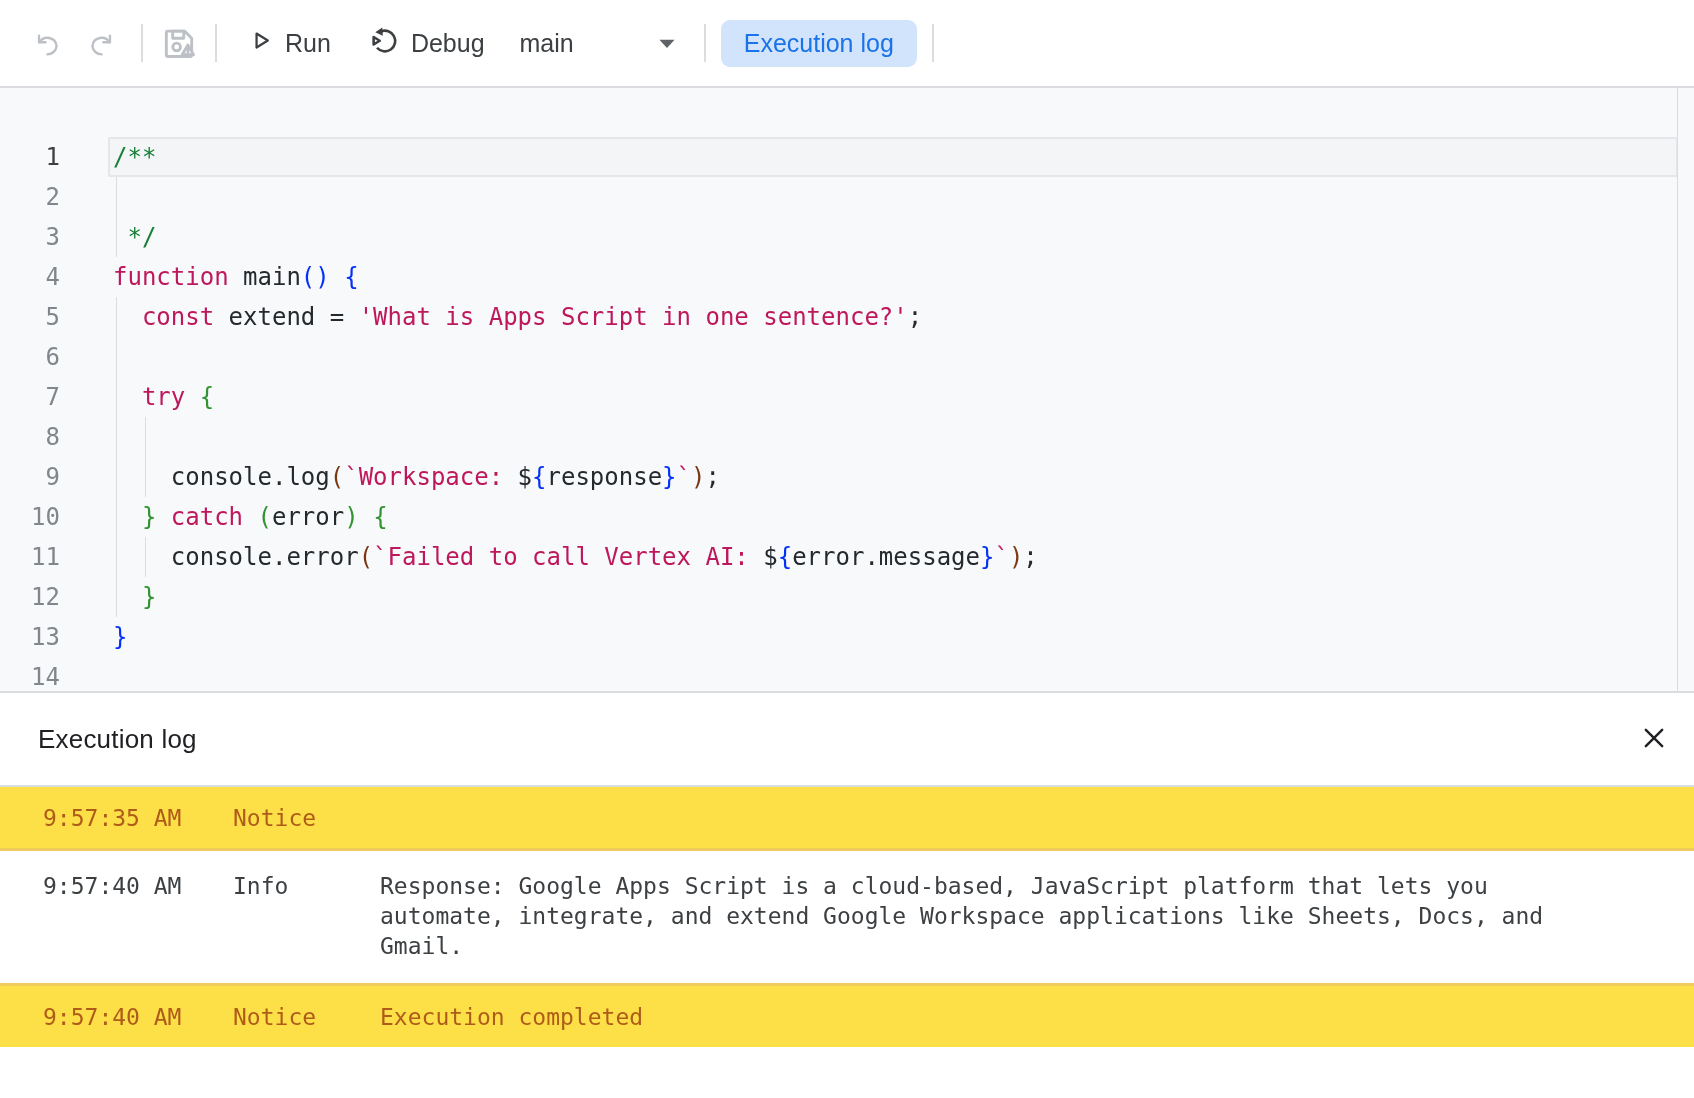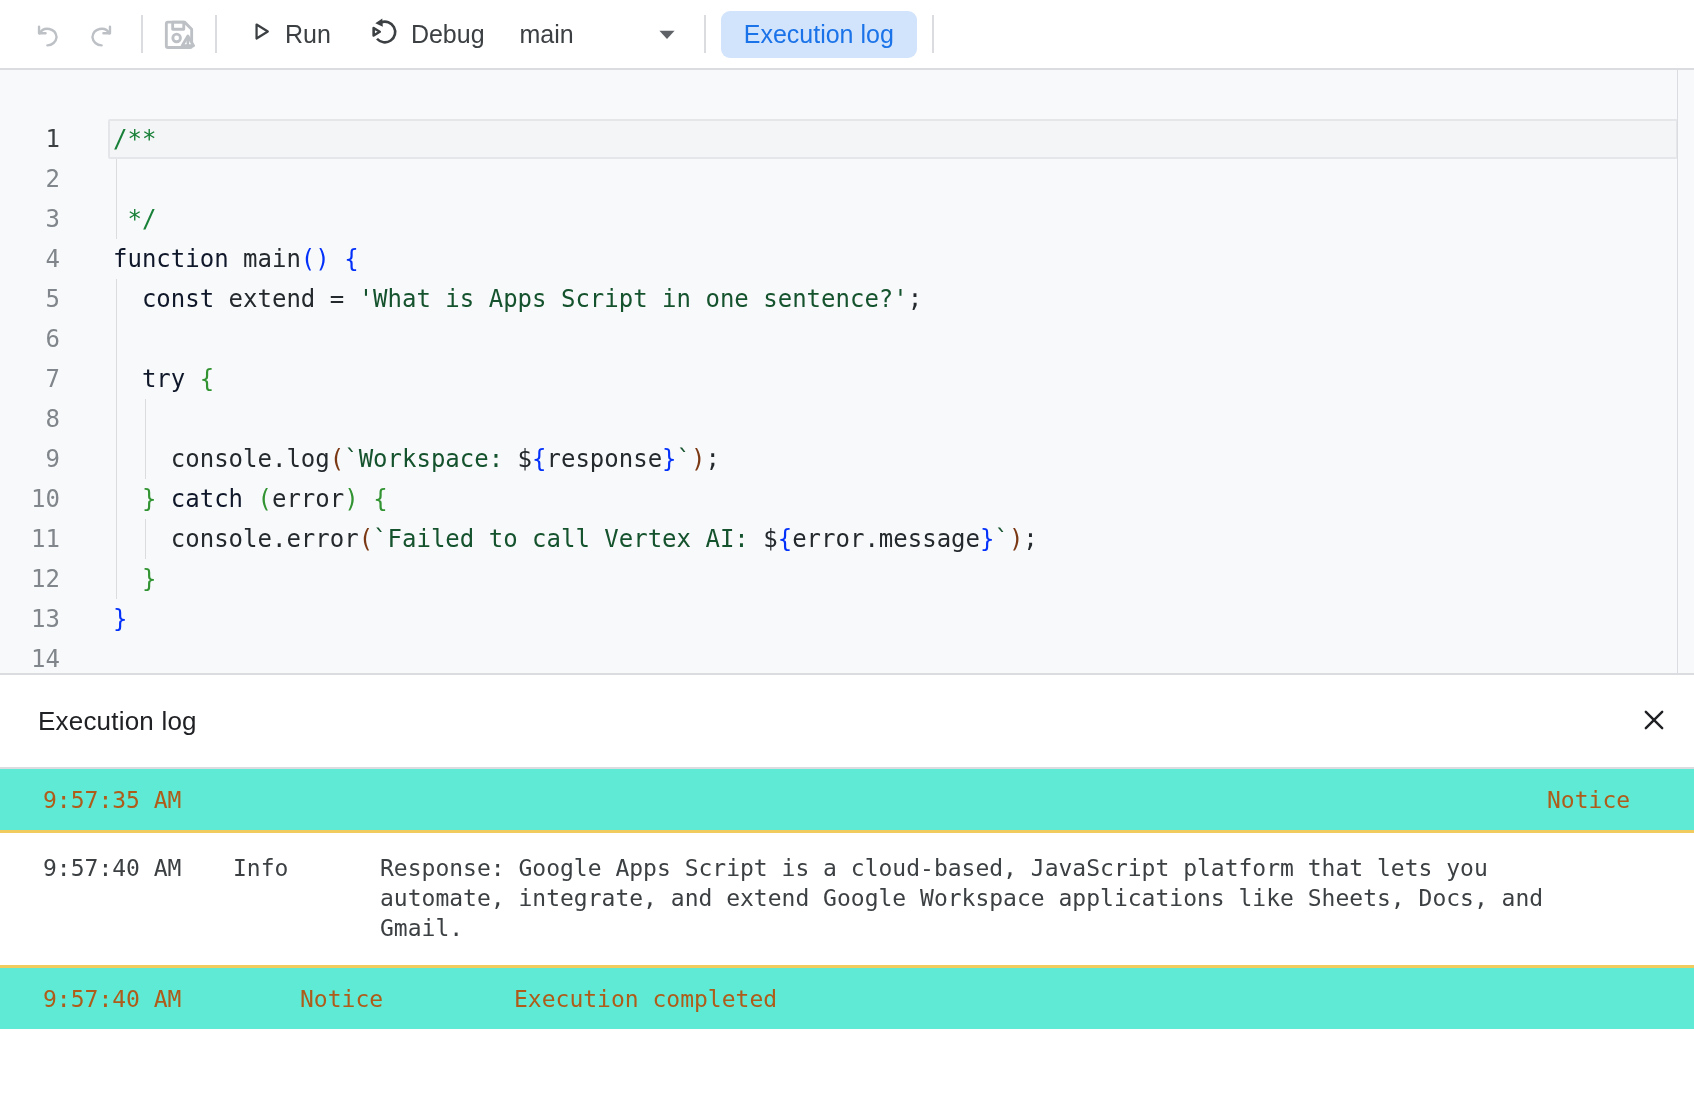--- a/index.html
+++ b/index.html
@@ -5,21 +5,21 @@
   * { box-sizing: border-box; }
   html,body { margin:0; padding:0; }
   body {
     width:1694px; height:1098px; overflow:hidden;
     background:#ffffff;
     font-family:"Liberation Sans", sans-serif;
     color:#3c4043;
   }
   
   .toolbar {
-    height:70px; background:#fff;
+    height:88px; background:#fff;
     border-bottom:2px solid #dadce0;
     display:flex; align-items:center;
     padding-left:30px;
   }
   .tb-icon-btn {
     background:none; border:none; padding:0; margin:0;
     display:flex; align-items:center; justify-content:center;
     cursor:pointer;
   }
   .tb-icon-btn svg { display:block; }
@@ -58,43 +58,43 @@
     font-family:"DejaVu Sans Mono","Liberation Mono",monospace;
     font-size:24px; line-height:40px; color:#80868b;
   }
   .line-num.active { color:#3c4043; }
   .indent-guide { position:absolute; top:0; bottom:0; width:1px; background:#dadce0; }
   .code-content {
     position:absolute; left:113px; top:0; white-space:pre;
     font-family:"DejaVu Sans Mono","Liberation Mono",monospace;
     font-size:24px; line-height:40px; color:#202124;
   }
-  .seg-kw  { color:#0f172a; }
+  .seg-kw  { color:#be185d; }
   .seg-def { color:#24292e; }
   .seg-cmt { color:#188038; }
-  .seg-str { color:#14532d; }
+  .seg-str { color:#be185d; }
   .seg-b1  { color:#0431fa; }
   .seg-b2  { color:#319331; }
   .seg-b3  { color:#7b3814; }
   
   .log-header {
     height:94px; background:#fff; border-bottom:2px solid #dadce0;
     display:flex; align-items:center; justify-content:space-between;
     padding:0 24px 0 38px;
   }
   .log-title { font-size:26px; font-weight:500; color:#202124; letter-spacing:0.2px; }
   .close-btn { background:none; border:none; padding:2px; cursor:pointer; color:#202124; display:flex; }
   .log-rows { background:#fff; }
   .log-row {
     display:flex; align-items:flex-start;
     font-family:"DejaVu Sans Mono","Liberation Mono",monospace;
     font-size:23px; line-height:30px;
     padding:16px 0 15px 43px;
   }
-  .log-row.notice { background:#5eead4; color:#af5b19;justify-content:space-between; }
+  .log-row.notice { background:#fde047; color:#af5b19; }
   .log-row.info   { background:#ffffff; color:#3c4043; padding:20px 0 22px 43px; border-top:3px solid #f0cc5e; border-bottom:3px solid #f0cc5e; }
   .log-time  { width:190px; flex:none; }
   .log-level { width:147px; flex:none; }
   .log-message { width:1180px; }
 </style>
 </head>
 <body>
 
 <div class="toolbar">
   <button class="tb-icon-btn disabled" style="width:34px;">

